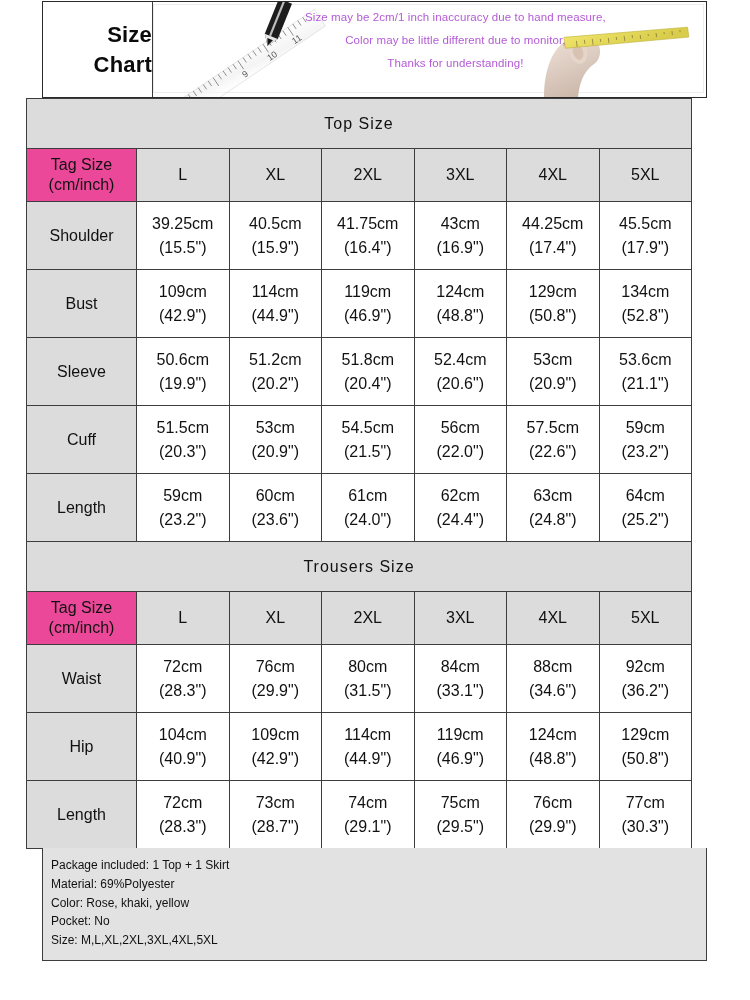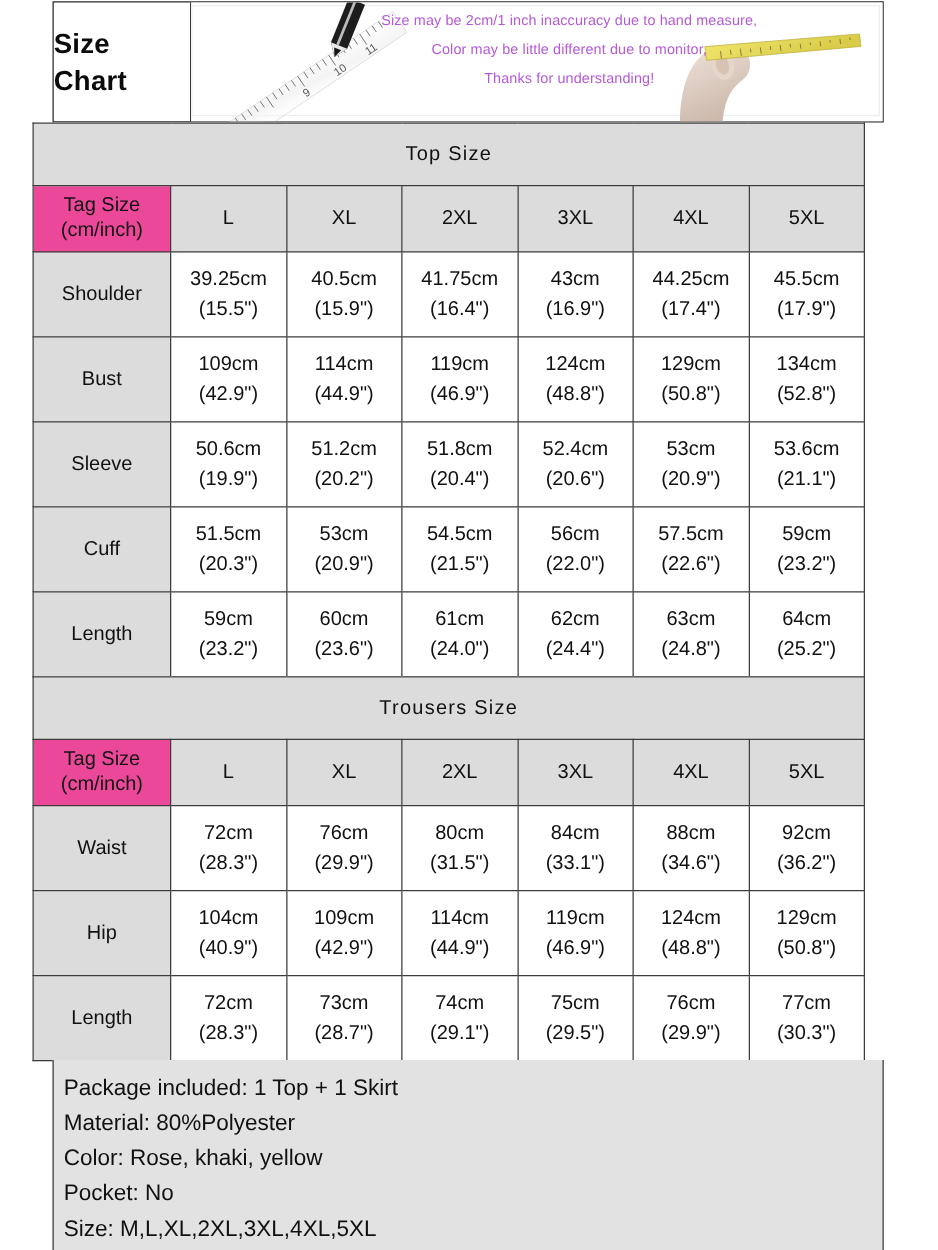--- a/index.html
+++ b/index.html
@@ -35,21 +35,21 @@
     display: flex;
     background: #ffffff;
   }
   .banner-title {
     width: 110px;
     flex: 0 0 110px;
     border-right: 1px solid #3a3a3a;
     box-sizing: border-box;
     display: flex;
     flex-direction: column;
-    align-items: flex-start;
+    align-items: flex-end;
     justify-content: center;
     font-weight: bold;
     font-size: 22px;
     color: #0b0b0b;
     line-height: 1.32;
     letter-spacing: 0.2px;
   }
   .banner-art {
     position: relative;
     flex: 1 1 auto;
@@ -154,21 +154,21 @@
     left: 42px;
     width: 665px;
     box-sizing: border-box;
     background: #e2e2e2;
     border: 1px solid #3d3d3d;
     border-top: none;
     padding: 8px 8px 10px 8px;
   }
   .footer p {
     margin: 0;
-    font-size: 18px;
+    font-size: 12px;
     color: #111111;
     line-height: 1.565;
     white-space: nowrap;
   }
 </style>
 </head>
 <body>
 
 <div id="page">
 
@@ -546,19 +546,19 @@
           <td class="cell">
             <span class="cm">77cm</span>
             <span class="in">(30.3")</span>
           </td>
         </tr>
       </tbody>
   </table>
 
   <div class="footer" id="footer" style="top: 848px;">
       <p>Package included: 1 Top + 1 Skirt</p>
-      <p>Material: 80%Polyester</p>
+      <p>Material: 69%Polyester</p>
       <p>Color: Rose, khaki, yellow</p>
       <p>Pocket: No</p>
       <p>Size: M,L,XL,2XL,3XL,4XL,5XL</p>
     </div>
 
 </div>
 
 </body></html>

